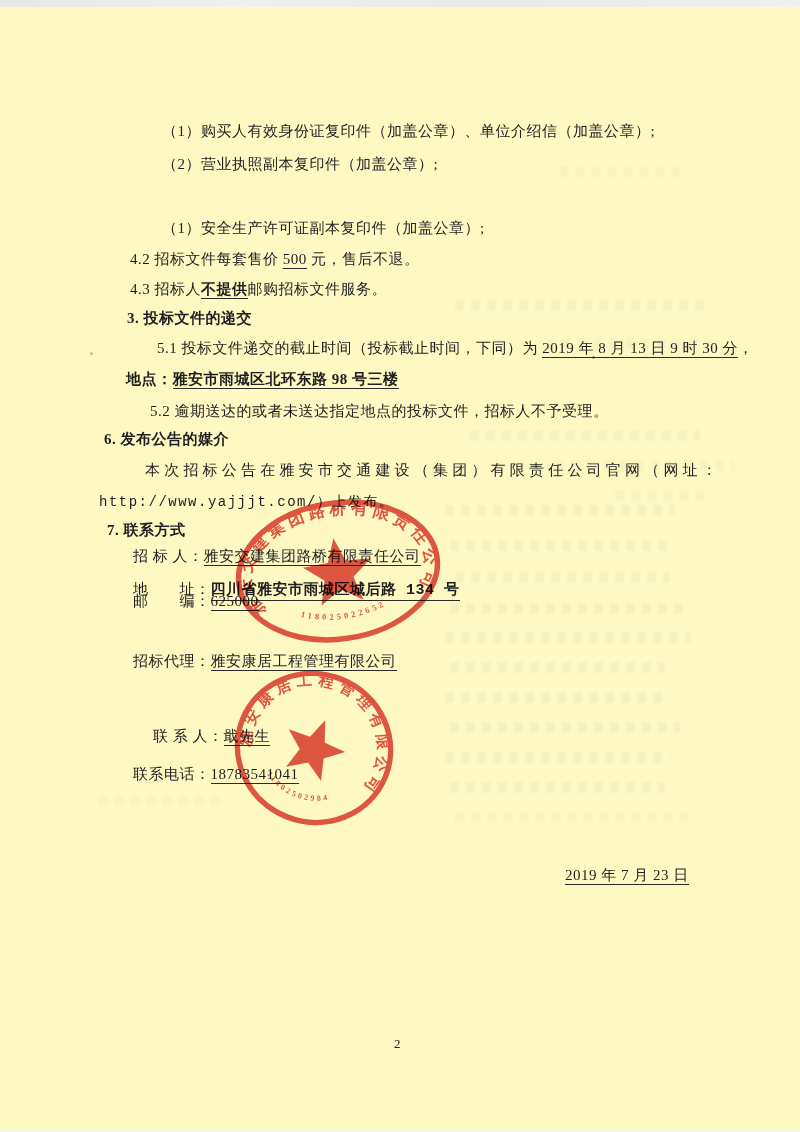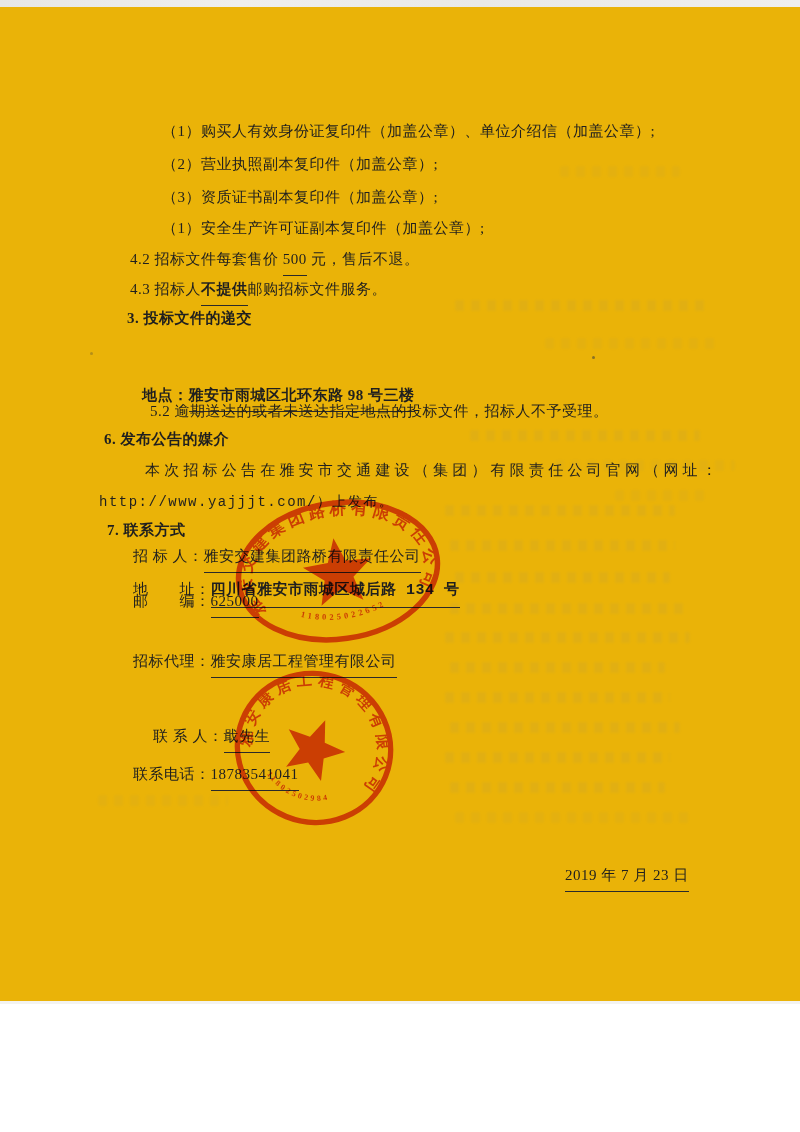--- a/index.html
+++ b/index.html
@@ -1,25 +1,25 @@
 <!DOCTYPE html>
 <html><head>
 <meta charset="utf-8">
 <style>
   html,body{margin:0;padding:0;}
   body{background:#ffffff; width:800px; height:1132px; overflow:hidden;
        font-family:"Liberation Serif","DejaVu Serif",serif;}
-  .page{position:relative;width:800px;height:1004px;background:#eab308;overflow:hidden;}
+  .page{position:relative;width:800px;height:1132px;background:#fef9c3;overflow:hidden;}
   .scan-edge-top{position:absolute;left:0;top:0;width:800px;height:7px;
        background:linear-gradient(90deg,#e7e7e5,#efefed 30%,#e9e9e7 60%,#efefee);}
   .scan-edge-bottom{position:absolute;left:0;bottom:0;width:800px;height:3px;background:#f3f3f1;}
   .ln{position:absolute;white-space:nowrap;font-size:15px;color:#1f1f1f;
       letter-spacing:0.5px;}
   .b{font-weight:bold;}
-  .u{border-bottom:1.3px solid #2a2a2a;padding-bottom:8px;}
+  .u{border-bottom:1.3px solid #2a2a2a;padding-bottom:1px;}
   .spread{letter-spacing:4.2px;}
   .mono{font-family:"Liberation Mono","DejaVu Sans Mono",monospace;font-size:14px;letter-spacing:1.5px;}
   .contact-label{display:inline-block;}
   .pagenum{position:absolute;left:394px;top:1036px;font-size:13px;color:#222;}
   
   .stamp{position:absolute;mix-blend-mode:multiply;opacity:.85;pointer-events:none;}
   .stamp svg text{font-family:"Liberation Serif","DejaVu Serif",serif;font-weight:bold;}
   
   .ghost{position:absolute;height:11px;opacity:.10;filter:blur(1.2px);border-radius:2px;
       background:repeating-linear-gradient(90deg,rgba(110,130,155,.65) 0 9px,transparent 9px 16px);}
@@ -50,32 +50,34 @@
   <div class="ghost" style="left:450px;top:722px;width:230px;"></div>
   <div class="ghost" style="left:445px;top:752px;width:225px;"></div>
   <div class="ghost" style="left:450px;top:782px;width:215px;"></div>
   <div class="ghost lite" style="left:455px;top:812px;width:235px;"></div>
   <div class="ghost lite" style="left:98px;top:795px;width:130px;"></div>
   <div class="speck" style="left:592px;top:356px;"></div>
   <div class="speck" style="left:90px;top:352px;opacity:.3;"></div>
 
   <div class="ln" style="left:162px;top:122px;">（1）购买人有效身份证复印件（加盖公章）、单位介绍信（加盖公章）;</div>
   <div class="ln" style="left:162px;top:155px;">（2）营业执照副本复印件（加盖公章）;</div>
-  <div class="ln" style="left:162px;top:188px;">（3）资质证书副本复印件（加盖公章）;</div>
   <div class="ln" style="left:162px;top:219px;">（1）安全生产许可证副本复印件（加盖公章）;</div>
 
   <div class="ln" style="left:130px;top:250px;">
     <span>4.2 招标文件每套售价 </span><span class="u">500</span><span> 元，售后不退。</span>
   </div>
   <div class="ln" style="left:130px;top:280px;">
     <span>4.3 招标人</span><span class="u b">不提供</span><span>邮购招标文件服务。</span>
   </div>
 
   <div class="ln b" style="left:127px;top:309px;">3. 投标文件的递交</div>
-  <div class="ln" style="left:142px;top:370px;margin-top:16px;">
+  <div class="ln" style="left:157px;top:339px;">
+    <span>5.1 投标文件递交的截止时间（投标截止时间，下同）为 </span><span class="u">2019 年 8 月 13 日 9 时 30 分</span><span>，</span>
+  </div>
+  <div class="ln" style="left:126px;top:370px;">
     <span class="b">地点：</span><span class="b u">雅安市雨城区北环东路 98 号三楼</span>
   </div>
   <div class="ln" style="left:150px;top:402px;">5.2 逾期送达的或者未送达指定地点的投标文件，招标人不予受理。</div>
 
   <div class="ln b" style="left:104px;top:430px;">6. 发布公告的媒介</div>
   <div class="ln spread" style="left:145px;top:461px;">本次招标公告在雅安市交通建设（集团）有限责任公司官网（网址：</div>
   <div class="ln" style="left:99px;top:493px;"><span class="mono">http://www.yajjjt.com/）上发布。</span></div>
 
   <div class="ln b" style="left:107px;top:521px;">7. 联系方式</div>
 

